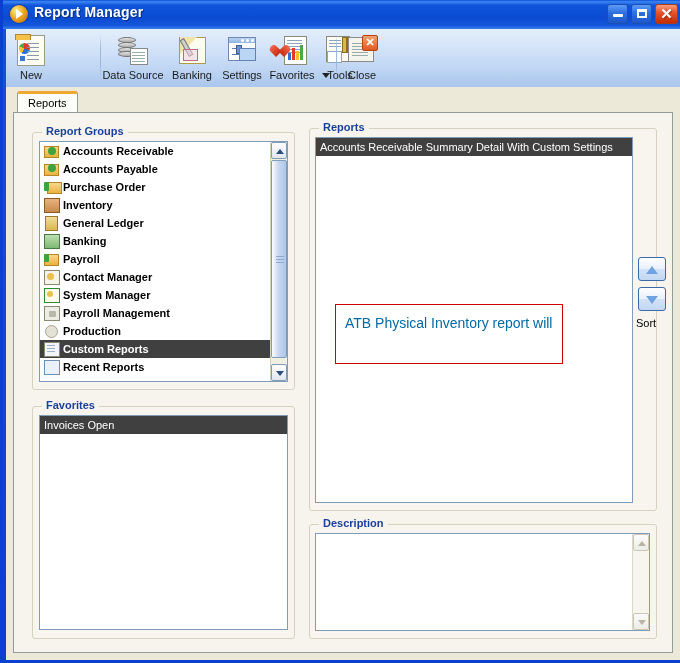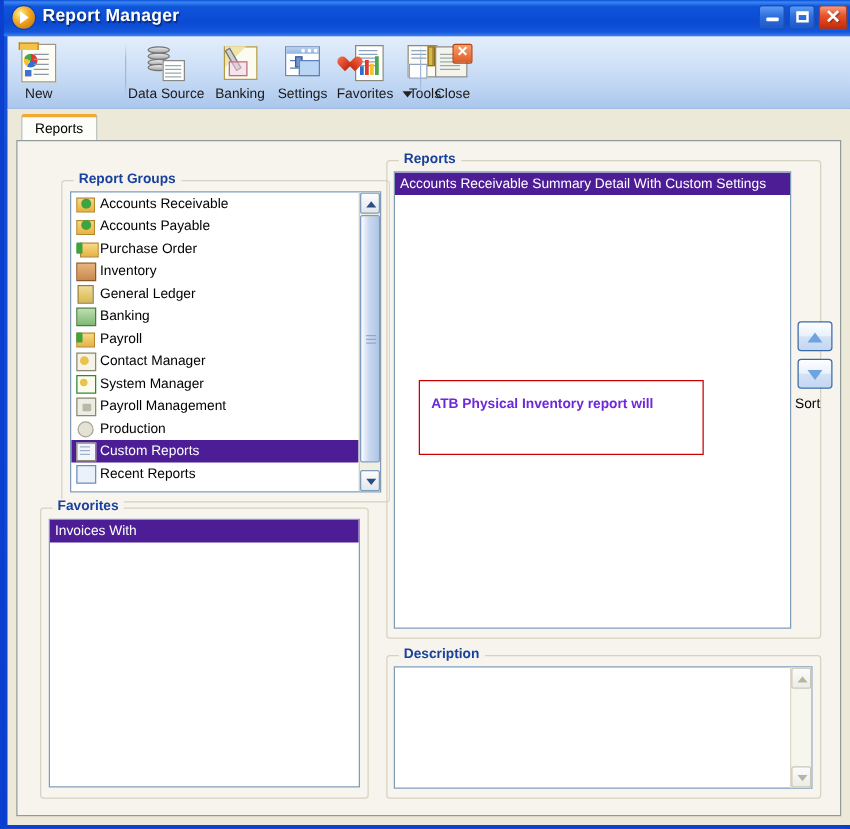--- a/index.html
+++ b/index.html
@@ -166,21 +166,21 @@
   
   .listbox{
     position:absolute;box-sizing:border-box;background:#FFFFFF;
     border:1px solid #7F9DB9;overflow:hidden;
   }
   .litem{
     position:relative;height:18px;line-height:18px;padding-left:3px;
     font-size:11px;color:#000;white-space:nowrap;cursor:default;
     display:flex;align-items:center;
   }
-  .litem.sel{background:#4c1d95;color:#FFFFFF;}
+  .litem.sel{background:#404040;color:#FFFFFF;}
   .litem .li-ico{
     width:16px;height:16px;margin-right:4px;flex:0 0 16px;position:relative;
   }
   .litem .li-txt{line-height:18px;}
 
   
   .ico-base{position:absolute;left:1px;top:1px;width:14px;height:13px;border:1px solid #8A8A72;background:#FBFBEE;}
   .ico-fold{position:absolute;left:1px;top:3px;width:13px;height:10px;border:1px solid #B8862A;background:linear-gradient(180deg,#F7D88A,#E8B33F);}
   .ico-badge{position:absolute;width:8px;height:8px;border-radius:1px;}
   .ico-lines{position:absolute;left:4px;top:4px;}
@@ -209,21 +209,21 @@
   .sb-thumb .grip{position:absolute;left:4px;top:50%;margin-top:-3px;}
   .sb-thumb .grip i{display:block;width:8px;height:1px;background:#8FA9CC;margin-bottom:2px;}
 
   
   #annotation{
     position:absolute;left:329px;top:217px;width:228px;height:60px;
     border:1px solid #CC0000;background:#FFFFFF;box-sizing:border-box;
     padding:8px 9px 0 9px;
   }
   #annotation .ann-line{
-    font-size:11px;font-weight:bold;color:#6d28d9;line-height:20px;white-space:nowrap;
+    font-size:14px;font-weight:normal;color:#0369a1;line-height:20px;white-space:nowrap;
   }
 
   
   #sort-wrap{position:absolute;left:630px;top:170px;width:32px;height:80px;text-align:left;}
   .sort-btn{
     position:relative;width:28px;height:24px;margin:0 auto 6px;
     box-sizing:border-box;border:1px solid #3A6AA8;border-radius:3px;
     background:linear-gradient(180deg,#FDFEFF 0%,#EAF1FB 48%,#D3E2F6 52%,#C2D7F2 100%);
     cursor:default;
   }
@@ -384,25 +384,25 @@
   <div id="client">
 
     <div id="tabstrip">
       <div id="tab-reports">
         <span>Reports</span>
       </div>
     </div>
 
     <div id="tabpage">
 
-      <div class="gbox" style="left:18px;top:24px;width:263px;height:265px;margin-left:17px;">
+      <div class="gbox" style="left:18px;top:12px;width:263px;height:265px;">
         <div class="gbx-frame"></div>
         <div class="gbx-title">Report Groups</div>
 
-        <div class="listbox" style="left:7px;top:16px;width:249px;height:241px;">
+        <div class="listbox" style="left:7px;top:16px;width:249px;height:241px;font-weight:bold;">
           <div style="position:absolute;left:0;top:0;right:17px;bottom:0;overflow:hidden;">
             <div class="litem">
                 <span class="li-ico">
                   <span class="ico-fold"></span>
                   <span class="ico-badge" style="left:5px;top:4px;background:#3FA33F;border-radius:50%;"></span>
                 </span>
                 <span class="li-txt">Accounts Receivable</span>
               </div>
             <div class="litem">
                 <span class="li-ico">
@@ -506,21 +506,21 @@
           </div>
         </div>
       </div>
 
       <div class="gbox" style="left:18px;top:286px;width:263px;height:240px;">
         <div class="gbx-frame"></div>
         <div class="gbx-title">Favorites</div>
 
         <div class="listbox" style="left:7px;top:16px;width:249px;height:215px;">
           <div class="litem sel" style="padding-left:4px;">
-            <span class="li-txt">Invoices With</span>
+            <span class="li-txt">Invoices Open</span>
           </div>
         </div>
       </div>
 
       <div class="gbox" style="left:295px;top:8px;width:348px;height:390px;">
         <div class="gbx-frame"></div>
         <div class="gbx-title">Reports</div>
 
         <div class="listbox" style="left:6px;top:16px;width:318px;height:366px;">
           <div class="litem sel" style="padding-left:4px;">

